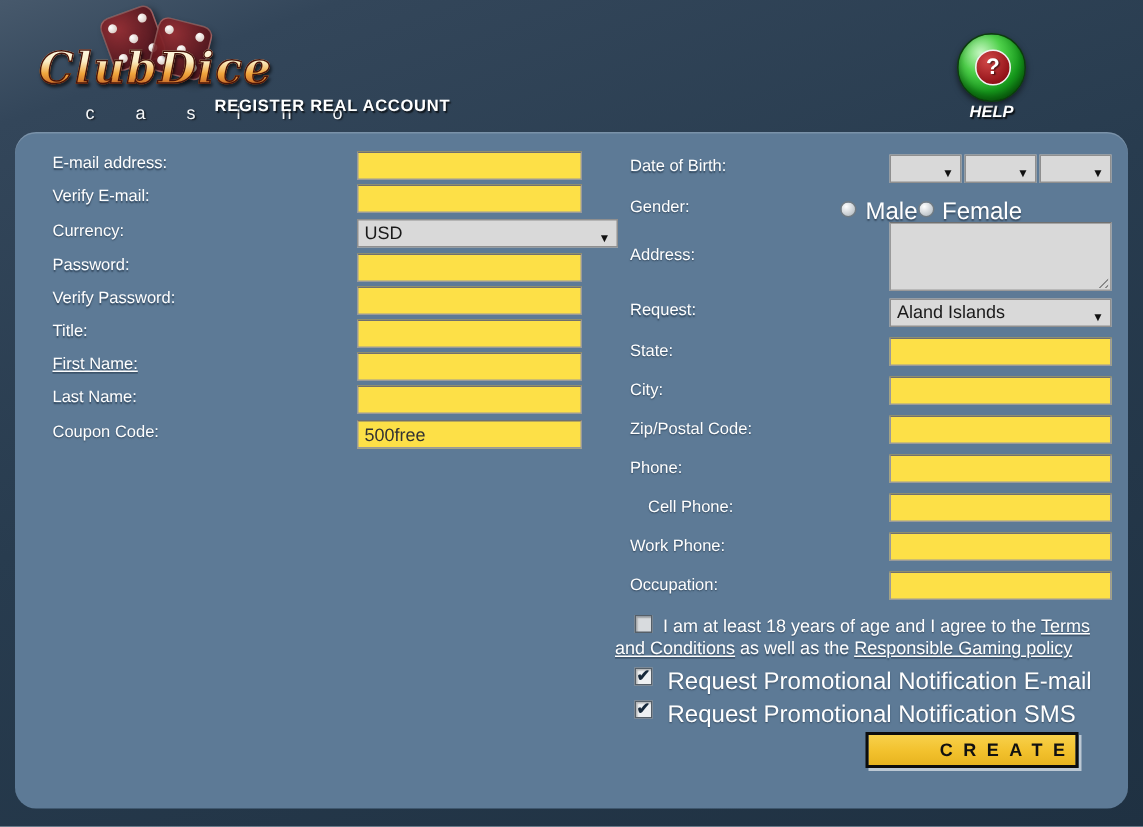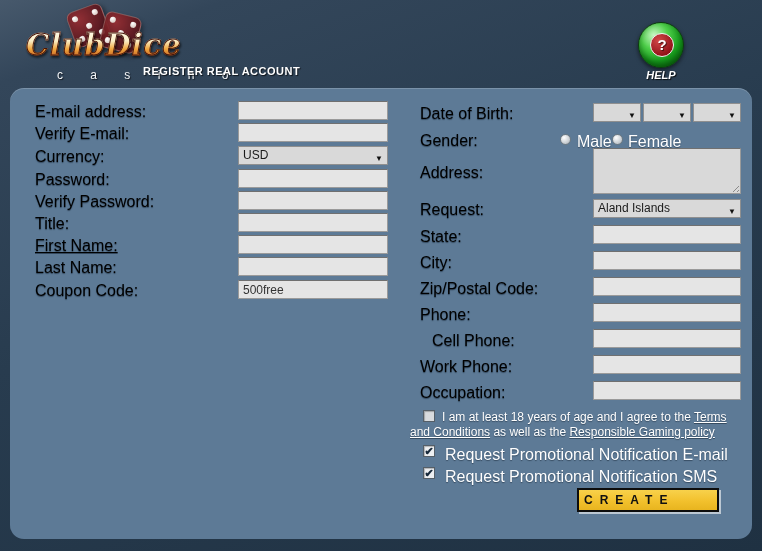--- a/index.html
+++ b/index.html
@@ -60,26 +60,26 @@
   .help-label { margin-top:1px; color:#ffffff; font-size:11px; font-weight:bold; font-style:italic;
     text-shadow:1px 1px 1px rgba(0,0,0,.8); }
 
   
   .panel {
     position:absolute; left:10px; top:88px; width:742px; height:451px;
     background:#5d7a96; border-radius:14px;
     box-shadow:inset 0 1px 0 rgba(255,255,255,.18);
   }
   .flabel {
-    position:absolute; color:#000000; font-size:16px;
+    position:absolute; color:#ffffff; font-size:11px;
     text-shadow:0 1px 1px rgba(15,30,45,.55); white-space:nowrap;
   }
   .tin {
     position:absolute; height:19px; width:150px;
-    background:#e5e5e5; border:1px solid #9a9a9a; border-top-color:#707070;
+    background:#fde047; border:1px solid #9a9a9a; border-top-color:#707070;
     font-family:"Liberation Sans", sans-serif; font-size:12px; color:#333333; padding:0 4px;
   }
   .sel {
     position:absolute; height:19px; background:#d9d9d9; border:1px solid #8f8f8f;
     font-size:12px; color:#1a1a1a; line-height:17px; padding:0 4px; cursor:pointer;
   }
   .sel .arrow { position:absolute; right:4px; top:3px; font-size:8px; color:#111111; }
   .tarea {
     position:absolute; background:#d9d9d9; border:1px solid #9a9a9a; border-top-color:#707070;
   }
@@ -101,21 +101,21 @@
   .agree-text { position:absolute; color:#ffffff; font-size:12px; line-height:15px;
     text-shadow:0 1px 1px rgba(15,30,45,.5); }
   .agree-text a { color:#ffffff; }
   .cbx-label { position:absolute; color:#ffffff; font-size:16px;
     text-shadow:0 1px 1px rgba(15,30,45,.5); white-space:nowrap; }
   .create-btn {
     position:absolute; left:567px; top:400px; width:142px; height:24px;
     background:linear-gradient(180deg,#f8d14b 0%, #f2c12d 55%, #e8b41f 100%);
     border:2px solid #0d0d0d; box-shadow:2px 2px 0 rgba(205,214,222,.85);
     color:#111111; font-weight:bold; font-size:12px; letter-spacing:7px;
-    text-align:left; line-height:20px; cursor:pointer; padding-left:5px;
+    text-align:right; line-height:20px; cursor:pointer; padding-left:5px;
   }
 </style>
 </head>
 <body>
 
 <div class="header">
   <div class="logo-wrap">
     <div class="die die1">
       <span class="pip p-tl"></span>
         <span class="pip p-tr"></span>
@@ -149,21 +149,21 @@
   <div class="flabel" style="left:25px; top:60px;">Currency:</div>
   <div class="flabel" style="left:25px; top:83px;">Password:</div>
   <div class="flabel" style="left:25px; top:105px;">Verify Password:</div>
   <div class="flabel" style="left:25px; top:127px;">Title:</div>
   <div class="flabel" style="left:25px; top:149px;text-decoration:underline;">First Name:</div>
   <div class="flabel" style="left:25px; top:171px;">Last Name:</div>
   <div class="flabel" style="left:25px; top:194px;">Coupon Code:</div>
 
   <input class="tin" style="left: 228px; top: 13px;">
   <input class="tin" style="left: 228px; top: 35px;">
-  <div class="sel" style="left:228px; top:58px; width:150px;">
+  <div class="sel" style="left:228px; top:58px; width:174px;">
     <span>USD</span>
     <span class="arrow">▼</span>
   </div>
   <input class="tin" style="left: 228px; top: 81px;">
   <input class="tin" style="left: 228px; top: 103px;">
   <input class="tin" style="left: 228px; top: 125px;">
   <input class="tin" style="left: 228px; top: 147px;">
   <input class="tin" style="left: 228px; top: 169px;">
   <input class="tin" style="left: 228px; top: 192px;" value="500free">
 

